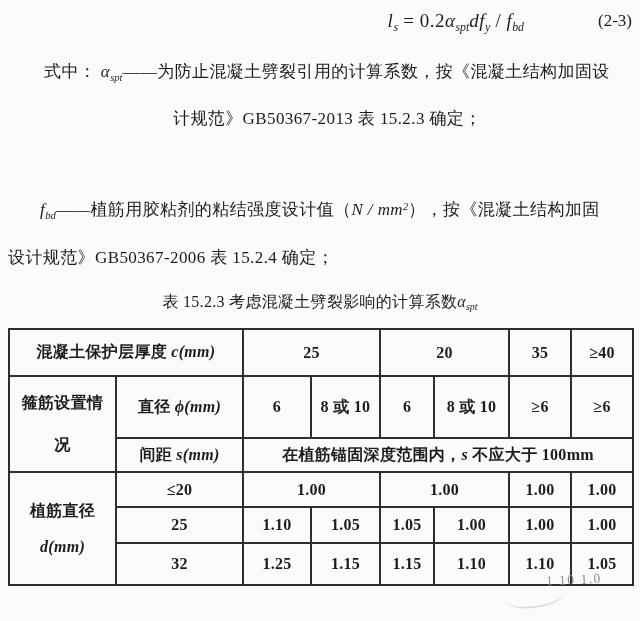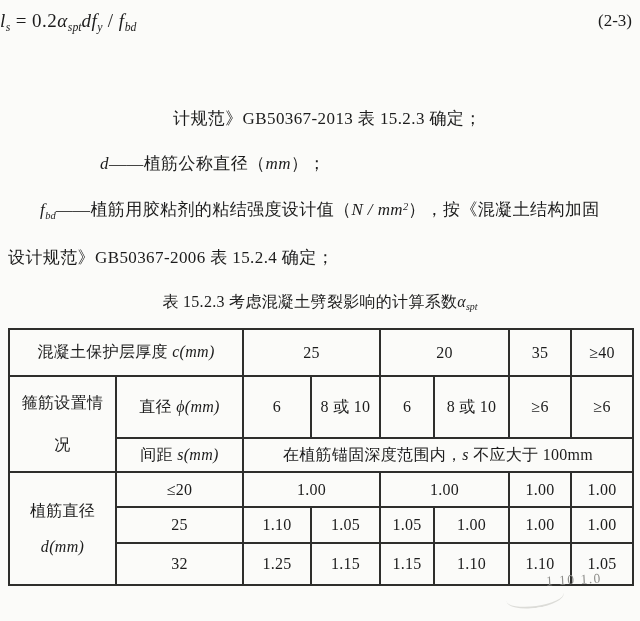--- a/index.html
+++ b/index.html
@@ -11,21 +11,21 @@
     font-family:"Liberation Serif","DejaVu Serif",serif;
     color:#1c1c1c;
     overflow:hidden;
   }
   .math{font-style:italic;font-family:"Liberation Serif","DejaVu Serif",serif;}
   .msub{font-style:italic;font-size:0.62em;vertical-align:-0.35em;letter-spacing:0;}
   .msup{font-style:italic;font-size:0.62em;vertical-align:0.45em;letter-spacing:0;}
 
   .formula-row{position:absolute;top:10px;left:0;width:640px;height:30px;}
   .formula{
-    position:absolute;left:0;width:524px;text-align:left;
+    position:absolute;left:0;width:524px;text-align:right;
     font-size:19px;letter-spacing:0.5px;
   }
   .eq-number{position:absolute;right:8px;top:1px;font-size:17px;}
 
   .bodyline{position:absolute;font-size:17px;letter-spacing:0.4px;white-space:nowrap;}
   .p1{top:60px;left:44px;}
   .p2{top:107px;left:173px;}
   .p3{top:152px;left:100px;}
   .p4{top:198px;left:40px;}
   .p5{top:246px;left:8px;}
@@ -36,21 +36,21 @@
   }
 
   table.doc-table{
     position:absolute;top:328px;left:8px;
     width:624px;border-collapse:collapse;table-layout:fixed;
   }
   table.doc-table td{
     border:2px solid #2e2e2c;
     text-align:center;vertical-align:middle;
     font-size:16px;letter-spacing:0.3px;
-    padding:0;overflow:hidden;
+    padding:0;overflow:hidden;font-weight:bold;
   }
   .twolines .ln{line-height:42px;}
   .twolines-d .ln{line-height:36px;}
 
   .note-line{position:absolute;top:589px;left:22px;font-size:16px;letter-spacing:0.3px;white-space:nowrap;}
 
   .artifact-text{
     position:absolute;top:572px;left:546px;
     font-size:13.5px;color:#8f8f8c;letter-spacing:1.5px;
     transform:rotate(-3deg);white-space:nowrap;
@@ -64,24 +64,24 @@
 </head>
 <body>
 
 <div class="page">
 
   <div class="formula-row">
     <span class="formula"><span class="math">l</span><span class="msub">s</span><span> = 0.2</span><span class="math">α</span><span class="msub">spt</span><span class="math">df</span><span class="msub">y</span><span> / </span><span class="math">f</span><span class="msub">bd</span></span>
     <span class="eq-number">(2-3)</span>
   </div>
 
+  <div class="bodyline p1"><span>式中： </span><span class="math">α</span><span class="msub">spt</span><span>——</span><span>为防止混凝土劈裂引用的计算系数，按《混凝土结构加固设</span></div>
 
   <div class="bodyline p2"><span>计规范》GB50367-2013 表 15.2.3 确定；</span></div>
 
-  <div class="bodyline p3"><span class="math">d</span><span>——</span><span>植筋公称直径（</span><span class="math">mm</span><span>）；</span></div>
 
   <div class="bodyline p4"><span class="math">f</span><span class="msub">bd</span><span>——</span><span>植筋用胶粘剂的粘结强度设计值（</span><span class="math">N / mm</span><span class="msup">2</span><span>），按《混凝土结构加固</span></div>
 
   <div class="bodyline p5"><span>设计规范》GB50367-2006 表 15.2.4 确定；</span></div>
 
   <div class="table-title"><span>表 15.2.3  考虑混凝土劈裂影响的计算系数</span><span class="math">α</span><span class="msub">spt</span></div>
 
   <table class="doc-table">
     <colgroup>
       <col style="width:107px">

